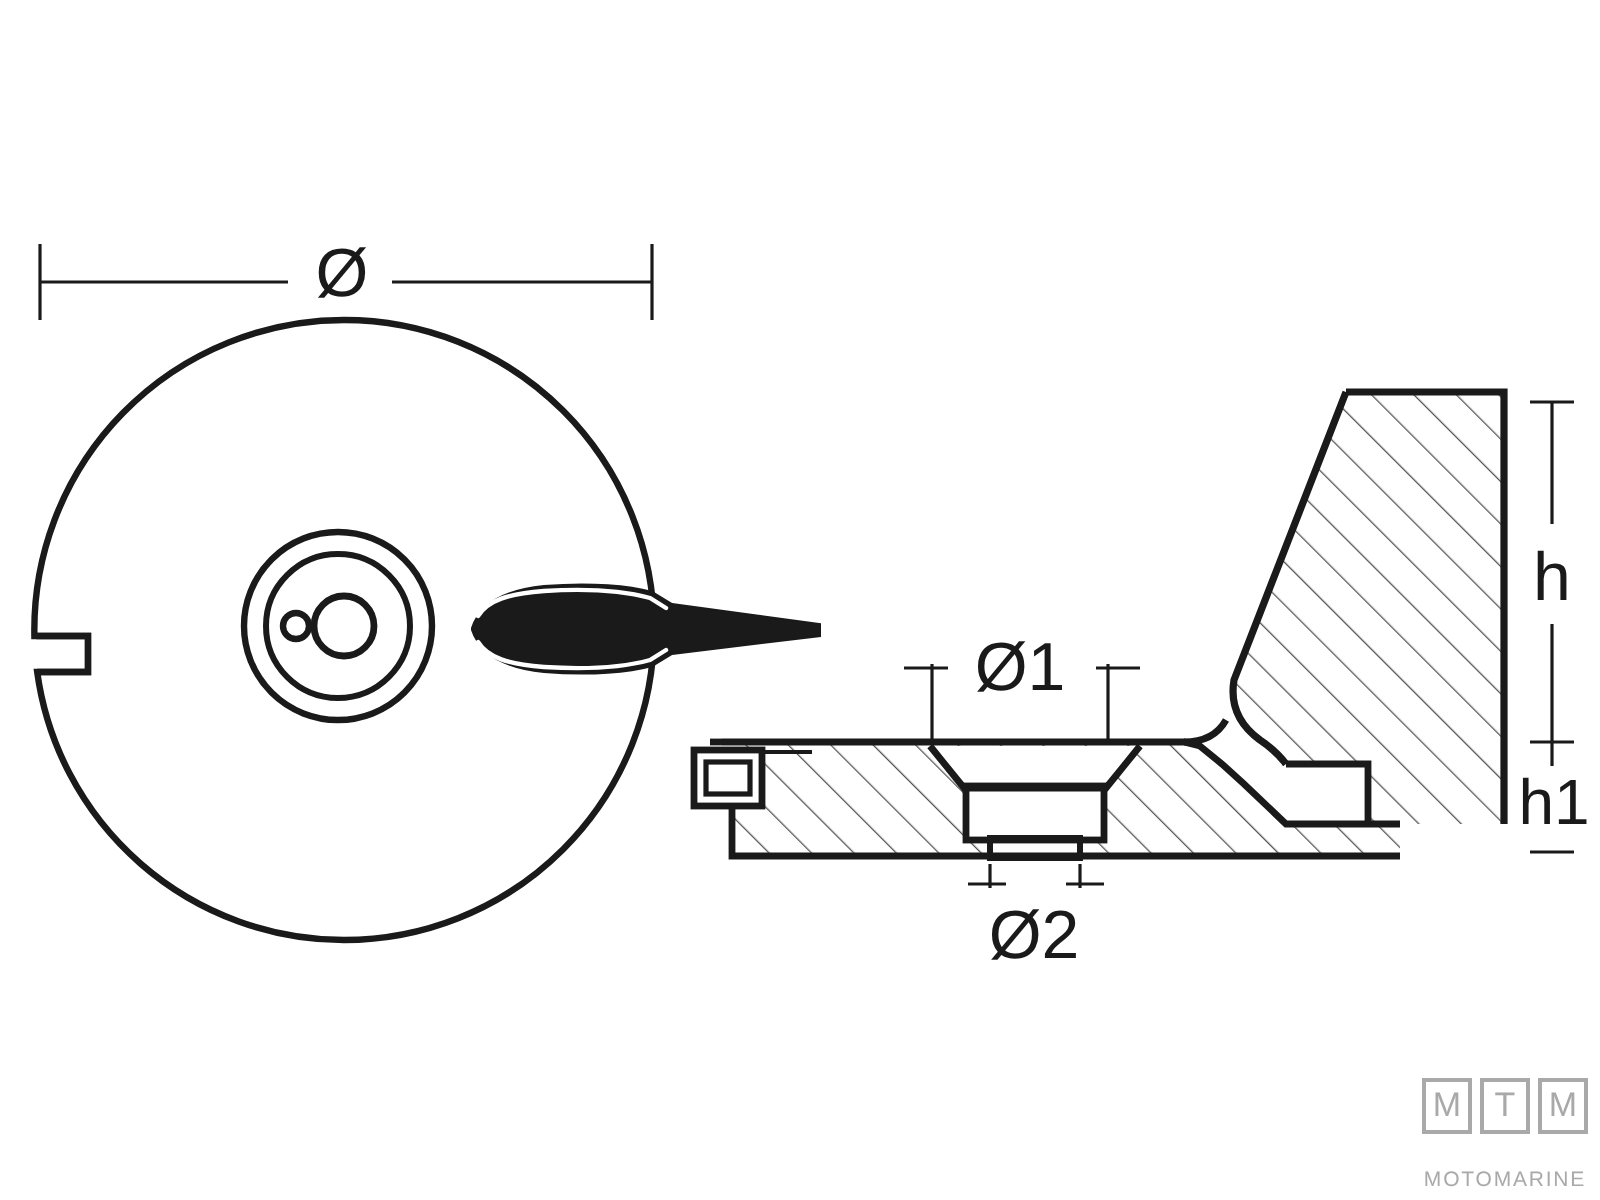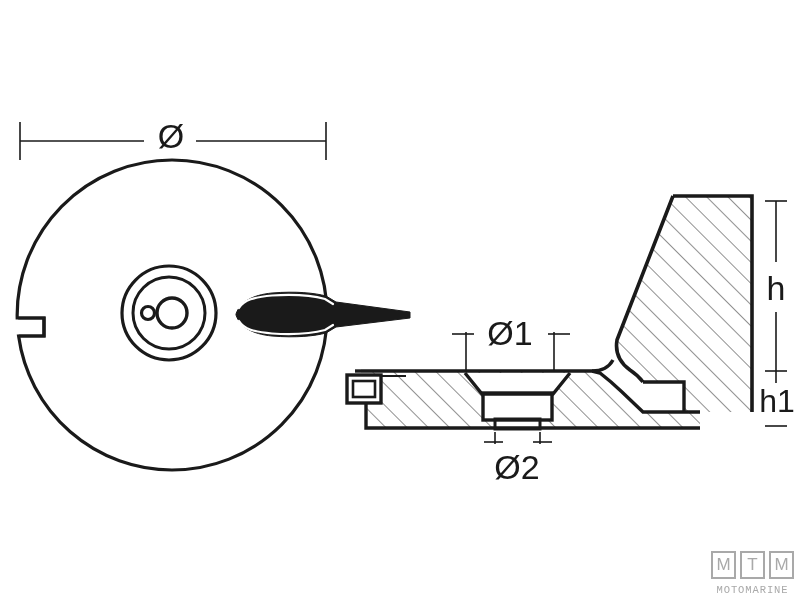--- a/index.html
+++ b/index.html
@@ -54,23 +54,23 @@
     height: 24px;
     border: 2px solid #a9a9a9;
     color: #a9a9a9;
     font-family: "Liberation Sans", sans-serif;
     font-size: 17px;
     line-height: 24px;
     text-align: center;
     font-weight: 400;
   }
   .logo-sub {
-    margin-top: 5px;
+    margin-top: 17px;
     color: #a9a9a9;
-    font-family: Liberation Mono, monospace;
+    font-family: Liberation Sans, sans-serif;
     font-size: 10.5px;
     letter-spacing: 0.9px;
   }
 </style>
 </head>
 <body>
 
 <div id="drawing-root">
 
   <svg class="drawing" viewBox="0 0 800 600" xmlns="http://www.w3.org/2000/svg">

